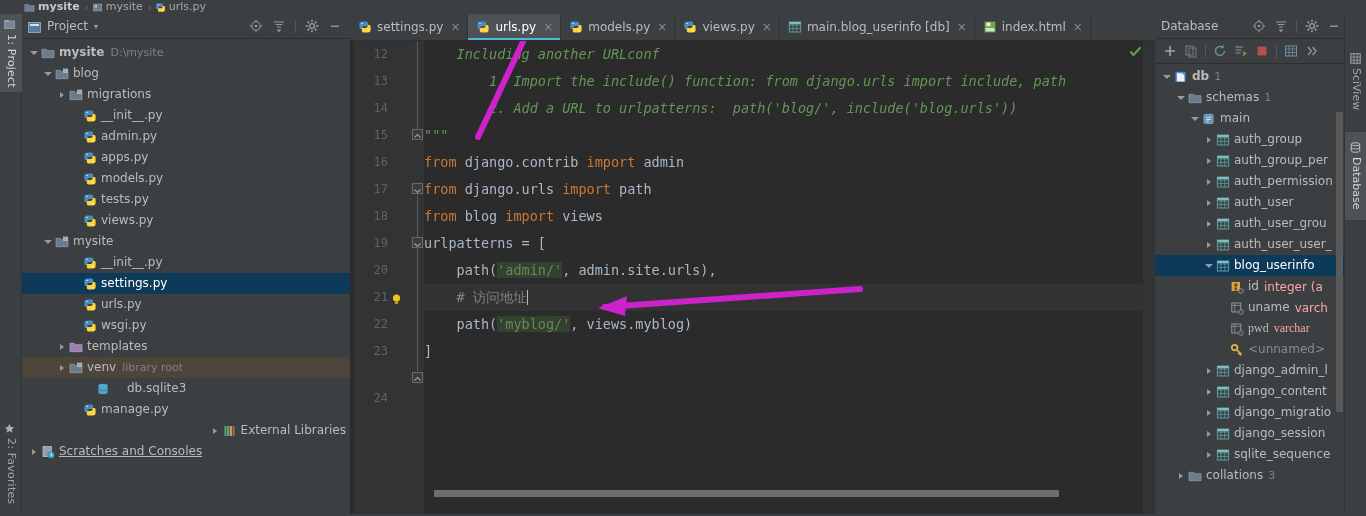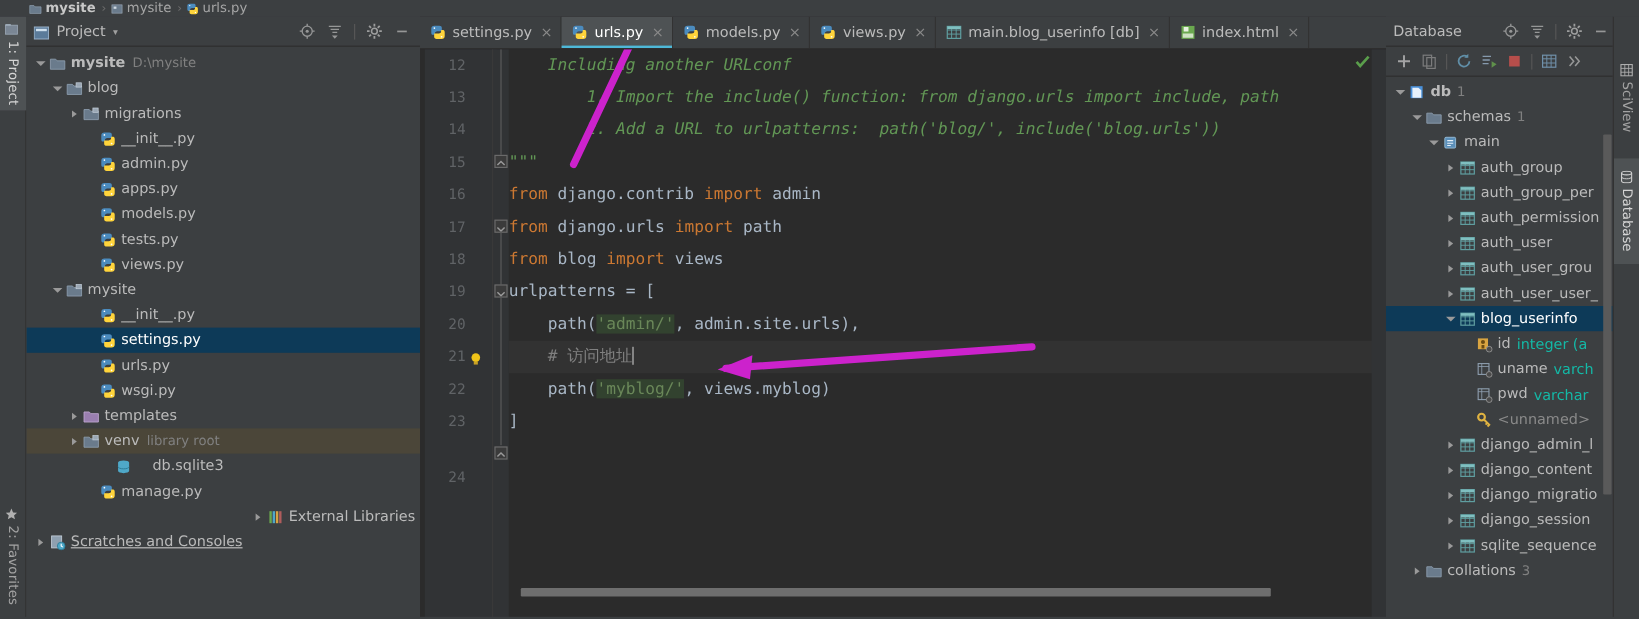--- a/index.html
+++ b/index.html
@@ -160,21 +160,21 @@
     height: 25px; display: flex; align-items: center; gap: 7px;
     padding: 0 4px 0 8px; border-bottom: 1px solid #2e2e2e; flex: 0 0 auto;
   }
   .dbtree { flex: 1 1 auto; overflow: hidden; position: relative; padding-top: 2px; }
   .dbrow {
     height: 21px; display: flex; align-items: center; white-space: nowrap;
     font-size: 12px; color: #bbbbbb; padding-right: 2px; overflow: hidden;
   }
   .dbrow.sel { background: #0d3a58; color: #ffffff; }
   .dbrow .sub2 { color: #808080; margin-left: 5px; font-size: 11px; }
-  .dbrow .typ { color: #14b8a6; margin-left: 5px; }
+  .dbrow .typ { color: #fca5a5; margin-left: 5px; }
   .dbscroll {
     position: absolute; right: 1px; top: 48px; width: 7px; height: 300px;
     background: #5a5a5a; border-radius: 1px;
   }
 
   .rightstrip {
     position: absolute; left: 1344px; top: 14px; width: 22px; height: 502px;
     background: #3c3f41; border-left: 1px solid #323232;
   }
   .rtab {
@@ -836,21 +836,21 @@
         <div class="dbrow" style="padding-left: 62px;">
           <span class="arrow"></span>
           <span class="ic"><svg width="14" height="14" viewBox="0 0 14 14">
               <rect x="1.8" y="2" width="9" height="9" fill="none" stroke="#8fa0b0" stroke-width=".9"></rect>
               <path d="M1.8 4.4h9M4.8 2v9" stroke="#8fa0b0" stroke-width=".7"></path>
               <circle cx="11" cy="11" r="2.4" fill="#4a4a4a" stroke="#9a9a9a" stroke-width=".7"></circle>
             </svg></span>
           <span class="lbl">uname</span>
           <span class="typ">varch</span>
         </div>
-        <div class="dbrow" style="padding-left: 62px;">
+        <div class="dbrow" style="padding-left: 62px; font-family: Liberation Serif, serif;">
           <span class="arrow"></span>
           <span class="ic"><svg width="14" height="14" viewBox="0 0 14 14">
               <rect x="1.8" y="2" width="9" height="9" fill="none" stroke="#8fa0b0" stroke-width=".9"></rect>
               <path d="M1.8 4.4h9M4.8 2v9" stroke="#8fa0b0" stroke-width=".7"></path>
               <circle cx="11" cy="11" r="2.4" fill="#4a4a4a" stroke="#9a9a9a" stroke-width=".7"></circle>
             </svg></span>
           <span class="lbl">pwd</span>
           <span class="typ">varchar</span>
         </div>
         <div class="dbrow" style="padding-left: 62px;">

